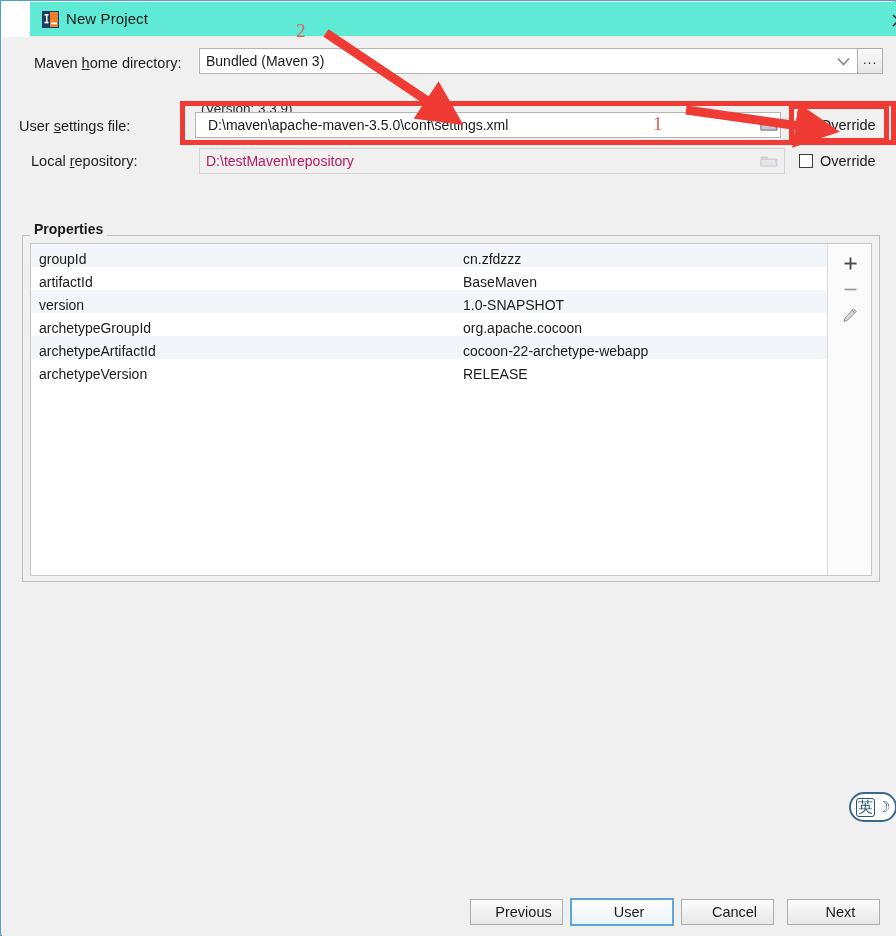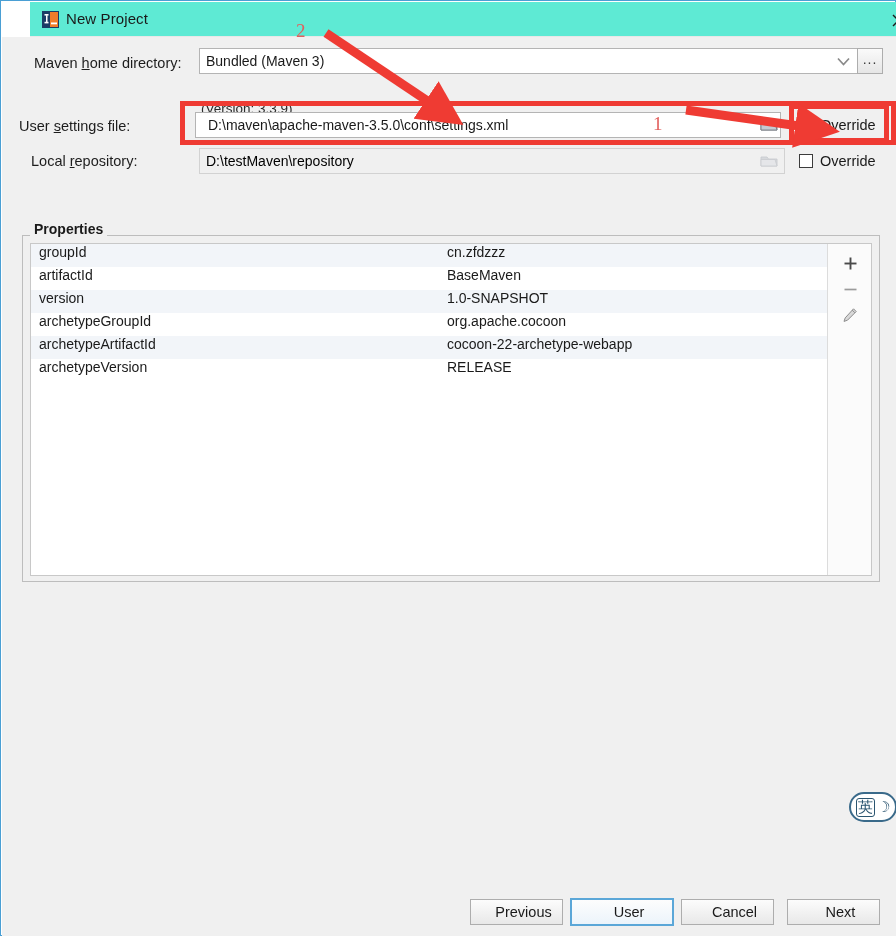--- a/index.html
+++ b/index.html
@@ -71,21 +71,21 @@
     color: #1a1a1a;
     padding: 0 6px;
     display: flex;
     align-items: center;
     overflow: hidden;
     white-space: nowrap;
   }
   .textbox.disabled {
     background: #f0f0f0;
     border: 1px solid #d2d2d2;
-    color: #000000;
+    color: #be185d;
   }
   .combo-arrow {
     position: absolute;
     right: 8px; top: 50%;
     transform: translateY(-50%);
     pointer-events: none;
   }
   .ellipsis-btn {
     position: absolute;
     background: linear-gradient(#fafafa, #e6e6e6);
@@ -162,23 +162,24 @@
   }
   .table-main {
     position: relative;
     flex: 1 1 auto;
     overflow: hidden;
     background: #ffffff;
   }
   .prop-row {
     height: 23px;
     display: flex;
-    align-items: flex-start;
+    align-items: flex-end;
     font-size: 14px;
     color: #1a1a1a;
+    gap: 16px;
   }
   .prop-row.alt { background: #f2f5f9; }
   .prop-key {
     width: 412px;
     padding-left: 8px;
     overflow: hidden; white-space: nowrap;
   }
   .prop-val {
     flex: 1 1 auto;
     padding-left: 4px;

